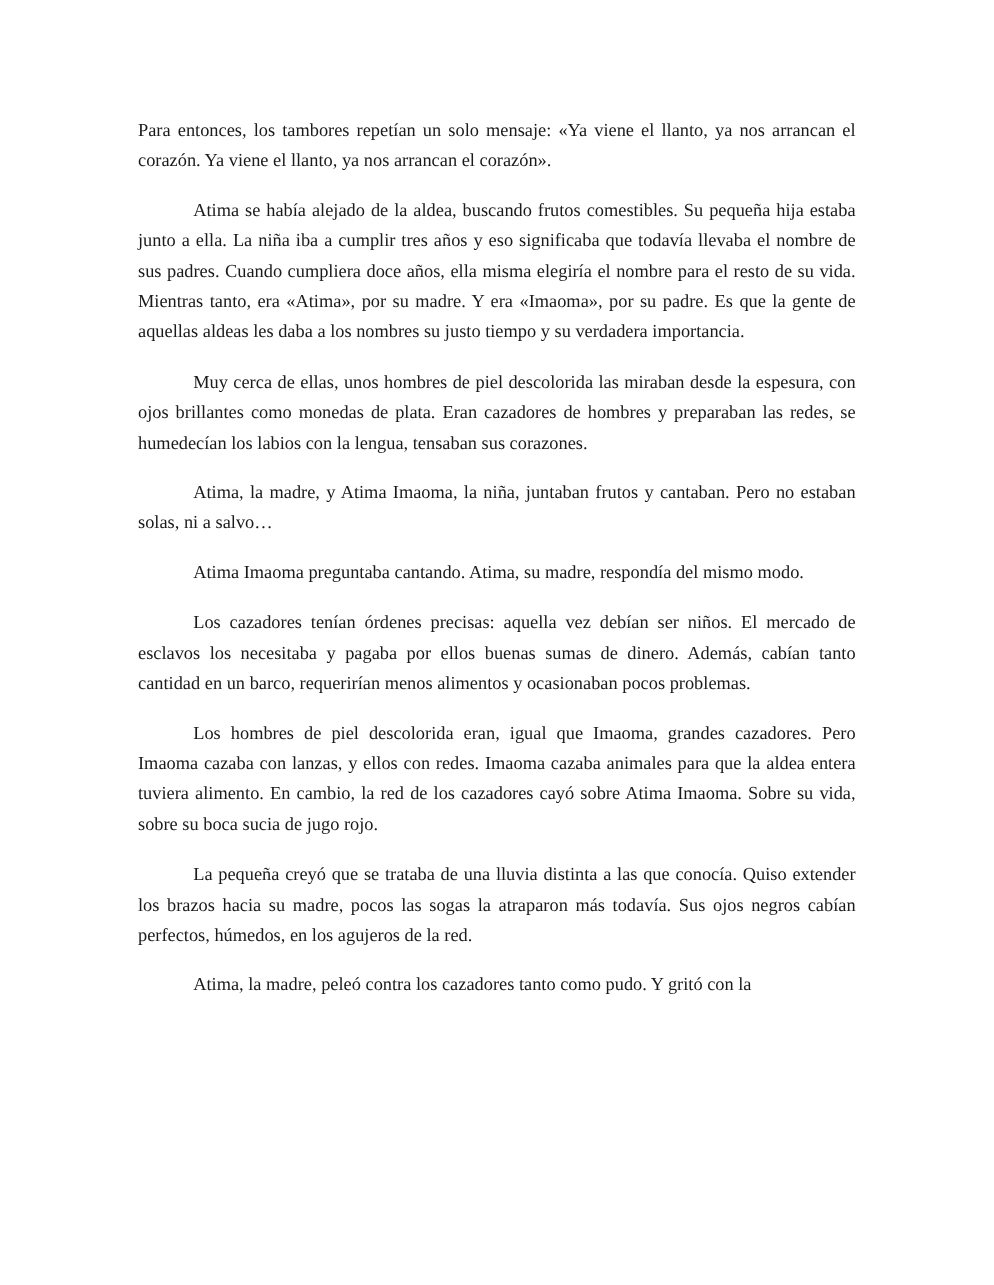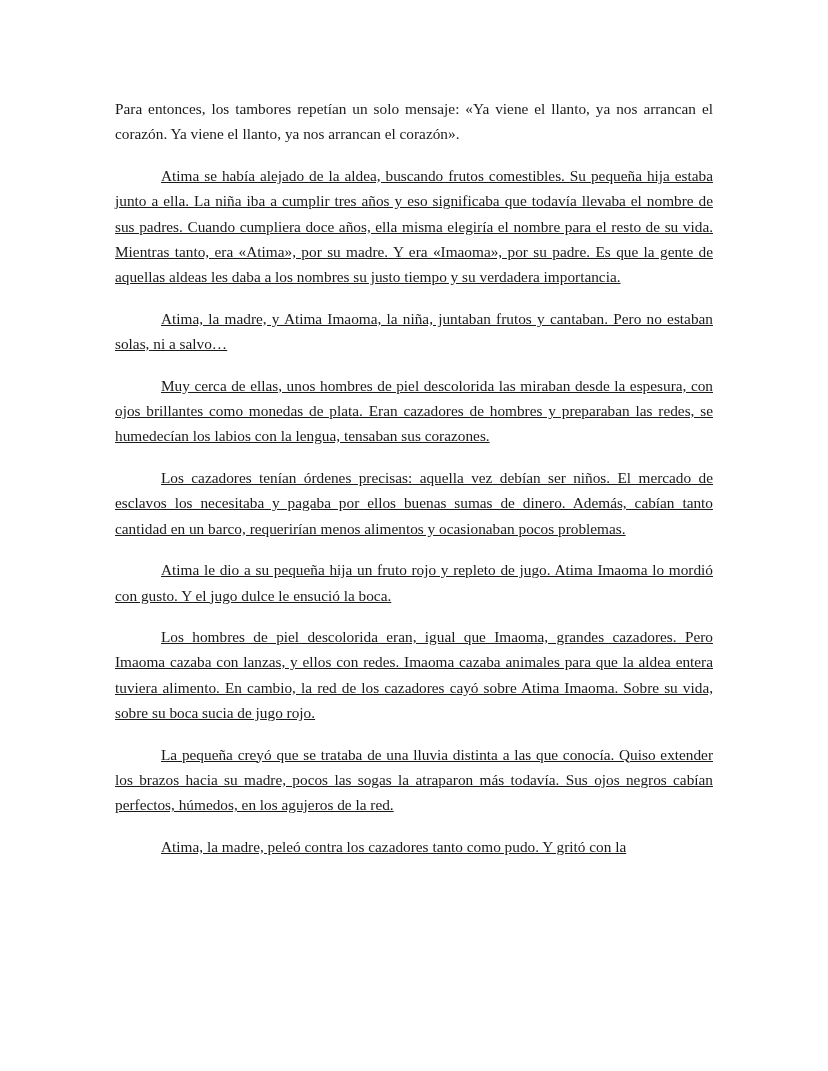--- a/index.html
+++ b/index.html
@@ -28,34 +28,33 @@
   p.para {
     margin: 0 0 16px 0;
     font-size: 15.3px;
     line-height: 25.4px;
     text-align: justify;
     text-justify: inter-word;
     hyphens: none;
   }
   p.para.indent {
     text-indent: 46px;
-    text-decoration: underline;
   }
   p.para:last-child {
     margin-bottom: 16px;
   }
 </style>
 </head>
 <body>
 
 <div class="page">
   <div class="text-column">
     <p class="para">Para entonces, los tambores repetían un solo mensaje: «Ya viene el llanto, ya nos arrancan el corazón. Ya viene el llanto, ya nos arrancan el corazón».</p>
     <p class="para indent">Atima se había alejado de la aldea, buscando frutos comestibles. Su pequeña hija estaba junto a ella. La niña iba a cumplir tres años y eso significaba que todavía llevaba el nombre de sus padres. Cuando cumpliera doce años, ella misma elegiría el nombre para el resto de su vida. Mientras tanto, era «Atima», por su madre. Y era «Imaoma», por su padre. Es que la gente de aquellas aldeas les daba a los nombres su justo tiempo y su verdadera importancia.</p>
+    <p class="para indent">Muy cerca de ellas, unos hombres de piel descolorida las miraban desde la espesura, con ojos brillantes como monedas de plata. Eran cazadores de hombres y preparaban las redes, se humedecían los labios con la lengua, tensaban sus corazones.</p>
     <p class="para indent">Atima, la madre, y Atima Imaoma, la niña, juntaban frutos y cantaban. Pero no estaban solas, ni a salvo…</p>
-    <p class="para indent">Muy cerca de ellas, unos hombres de piel descolorida las miraban desde la espesura, con ojos brillantes como monedas de plata. Eran cazadores de hombres y preparaban las redes, se humedecían los labios con la lengua, tensaban sus corazones.</p>
+    <p class="para indent">Atima Imaoma preguntaba cantando. Atima, su madre, respondía del mismo modo.</p>
     <p class="para indent">Los cazadores tenían órdenes precisas: aquella vez debían ser niños. El mercado de esclavos los necesitaba y pagaba por ellos buenas sumas de dinero. Además, cabían tanto cantidad en un barco, requerirían menos alimentos y ocasionaban pocos problemas.</p>
-    <p class="para indent">Atima le dio a su pequeña hija un fruto rojo y repleto de jugo. Atima Imaoma lo mordió con gusto. Y el jugo dulce le ensució la boca.</p>
     <p class="para indent">Los hombres de piel descolorida eran, igual que Imaoma, grandes cazadores. Pero Imaoma cazaba con lanzas, y ellos con redes. Imaoma cazaba animales para que la aldea entera tuviera alimento. En cambio, la red de los cazadores cayó sobre Atima Imaoma. Sobre su vida, sobre su boca sucia de jugo rojo.</p>
     <p class="para indent">La pequeña creyó que se trataba de una lluvia distinta a las que conocía. Quiso extender los brazos hacia su madre, pocos las sogas la atraparon más todavía. Sus ojos negros cabían perfectos, húmedos, en los agujeros de la red.</p>
     <p class="para indent">Atima, la madre, peleó contra los cazadores tanto como pudo. Y gritó con la</p>
   </div>
 </div>
 
 </body></html>

